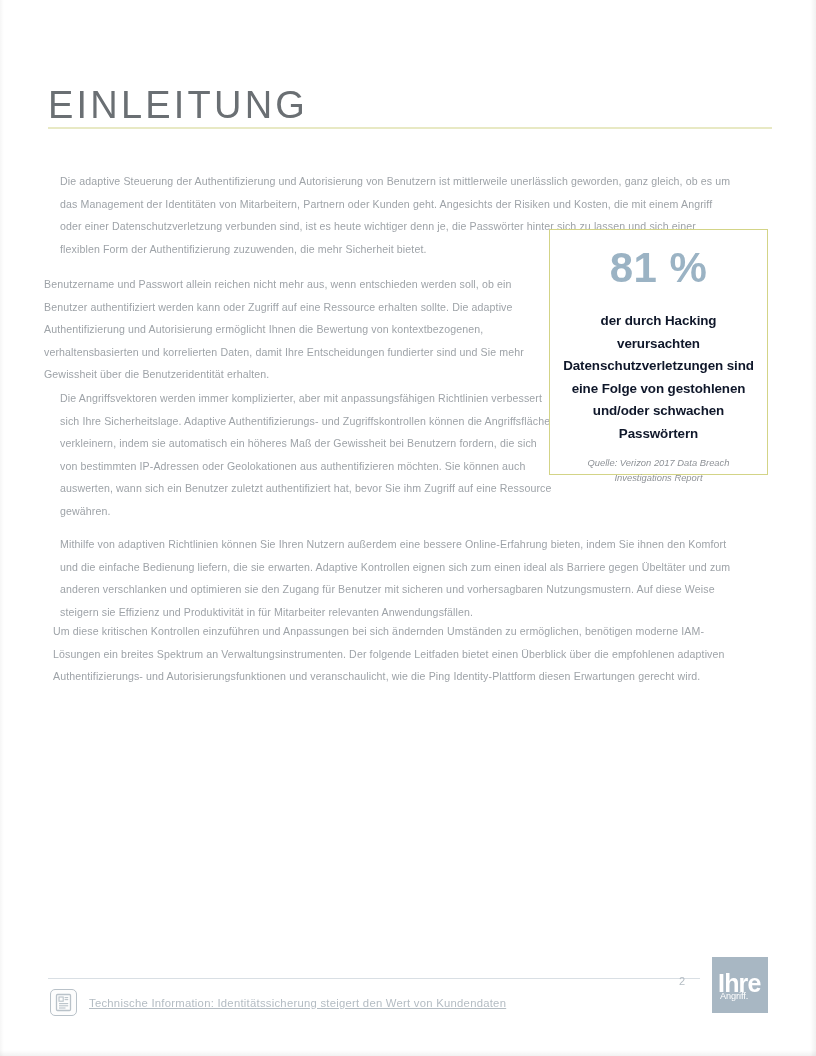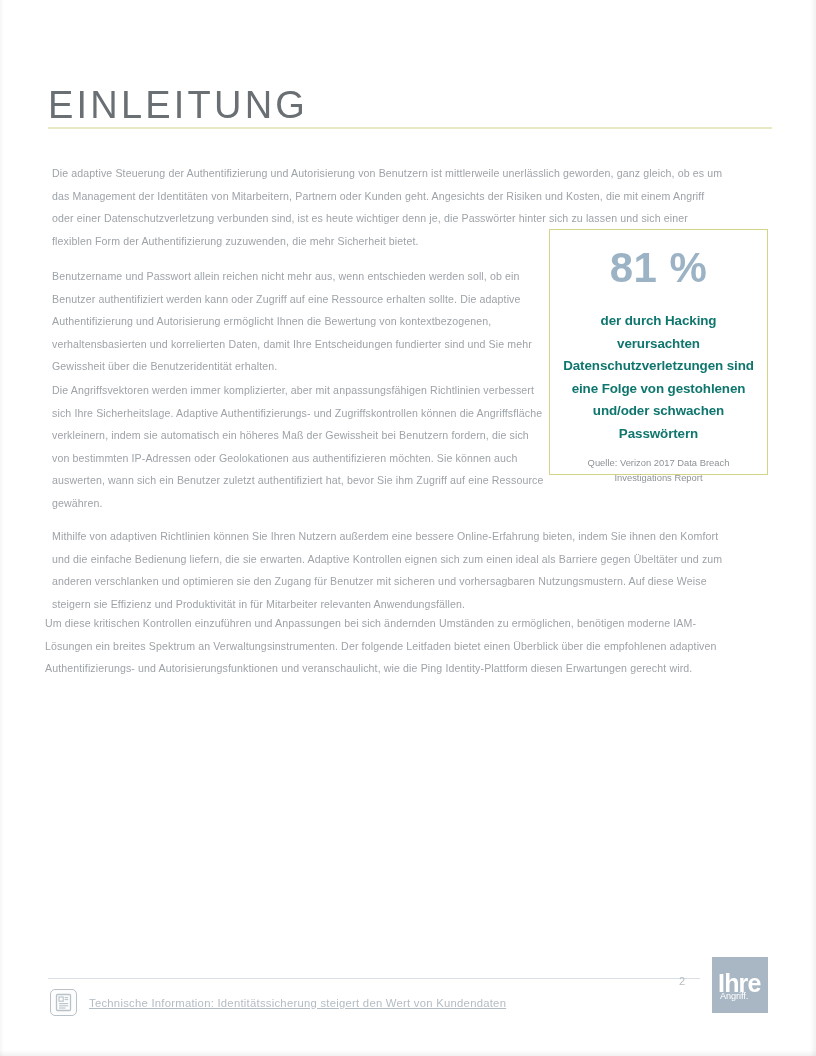--- a/index.html
+++ b/index.html
@@ -66,24 +66,24 @@
 
   
   .body-text {
     color: #9ea3a8;
     font-size: 10.6px;
     line-height: 22.6px;
     letter-spacing: 0.12px;
     text-align: left;
   }
   p.para {
-    margin: 4px;
+    margin: 12px;
   }
   .para-1 { position: absolute; left: 48px; top: 158px; width: 676px; }
-  .para-2 { position: absolute; left: 48px; top: 261px; width: 492px; }
+  .para-2 { position: absolute; left: 32px; top: 261px; width: 492px; }
   .para-3 { position: absolute; left: 48px; top: 375px; width: 492px; }
   .para-4 { position: absolute; left: 48px; top: 521px; width: 676px; }
   .para-5 { position: absolute; left: 41px; top: 608px; width: 676px; }
 
   
   .stat-box {
     position: absolute;
     left: 549px;
     top: 229px;
     width: 219px;
@@ -98,27 +98,28 @@
     font-size: 42px;
     font-weight: 700;
     color: #9bb3c4;
     line-height: 1.05;
     letter-spacing: 0.5px;
     margin: 2px 0 20px 0;
   }
   .stat-text {
     font-size: 13.4px;
     font-weight: 700;
-    color: #0f766e;
+    color: #0f172a;
     line-height: 22.5px;
     letter-spacing: -0.1px;
     margin: 13px 0 10px 0;
   }
   .stat-source {
     font-size: 9.4px;
+    font-style: italic;
     color: #8e9297;
     line-height: 15px;
     margin: 0;
   }
 
   
   .footer-rule {
     position: absolute;
     left: 48px;
     top: 978px;

